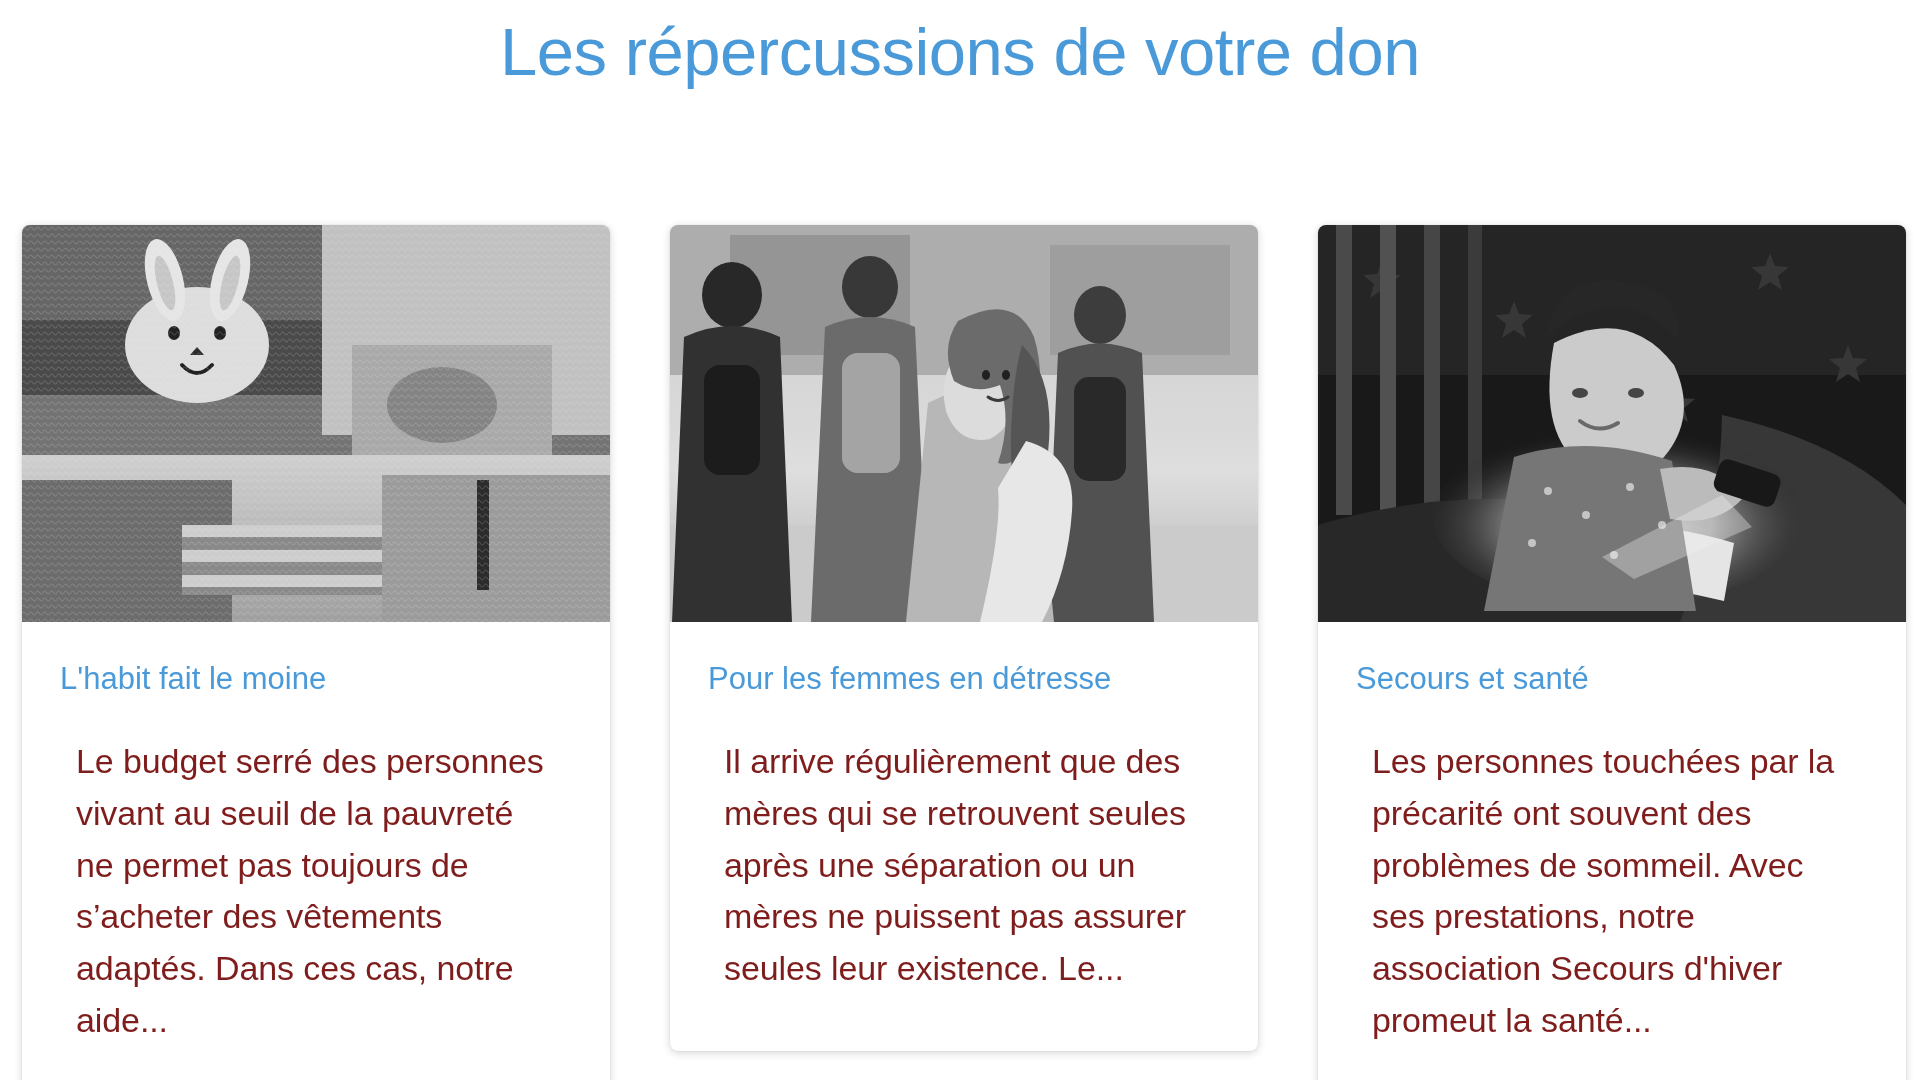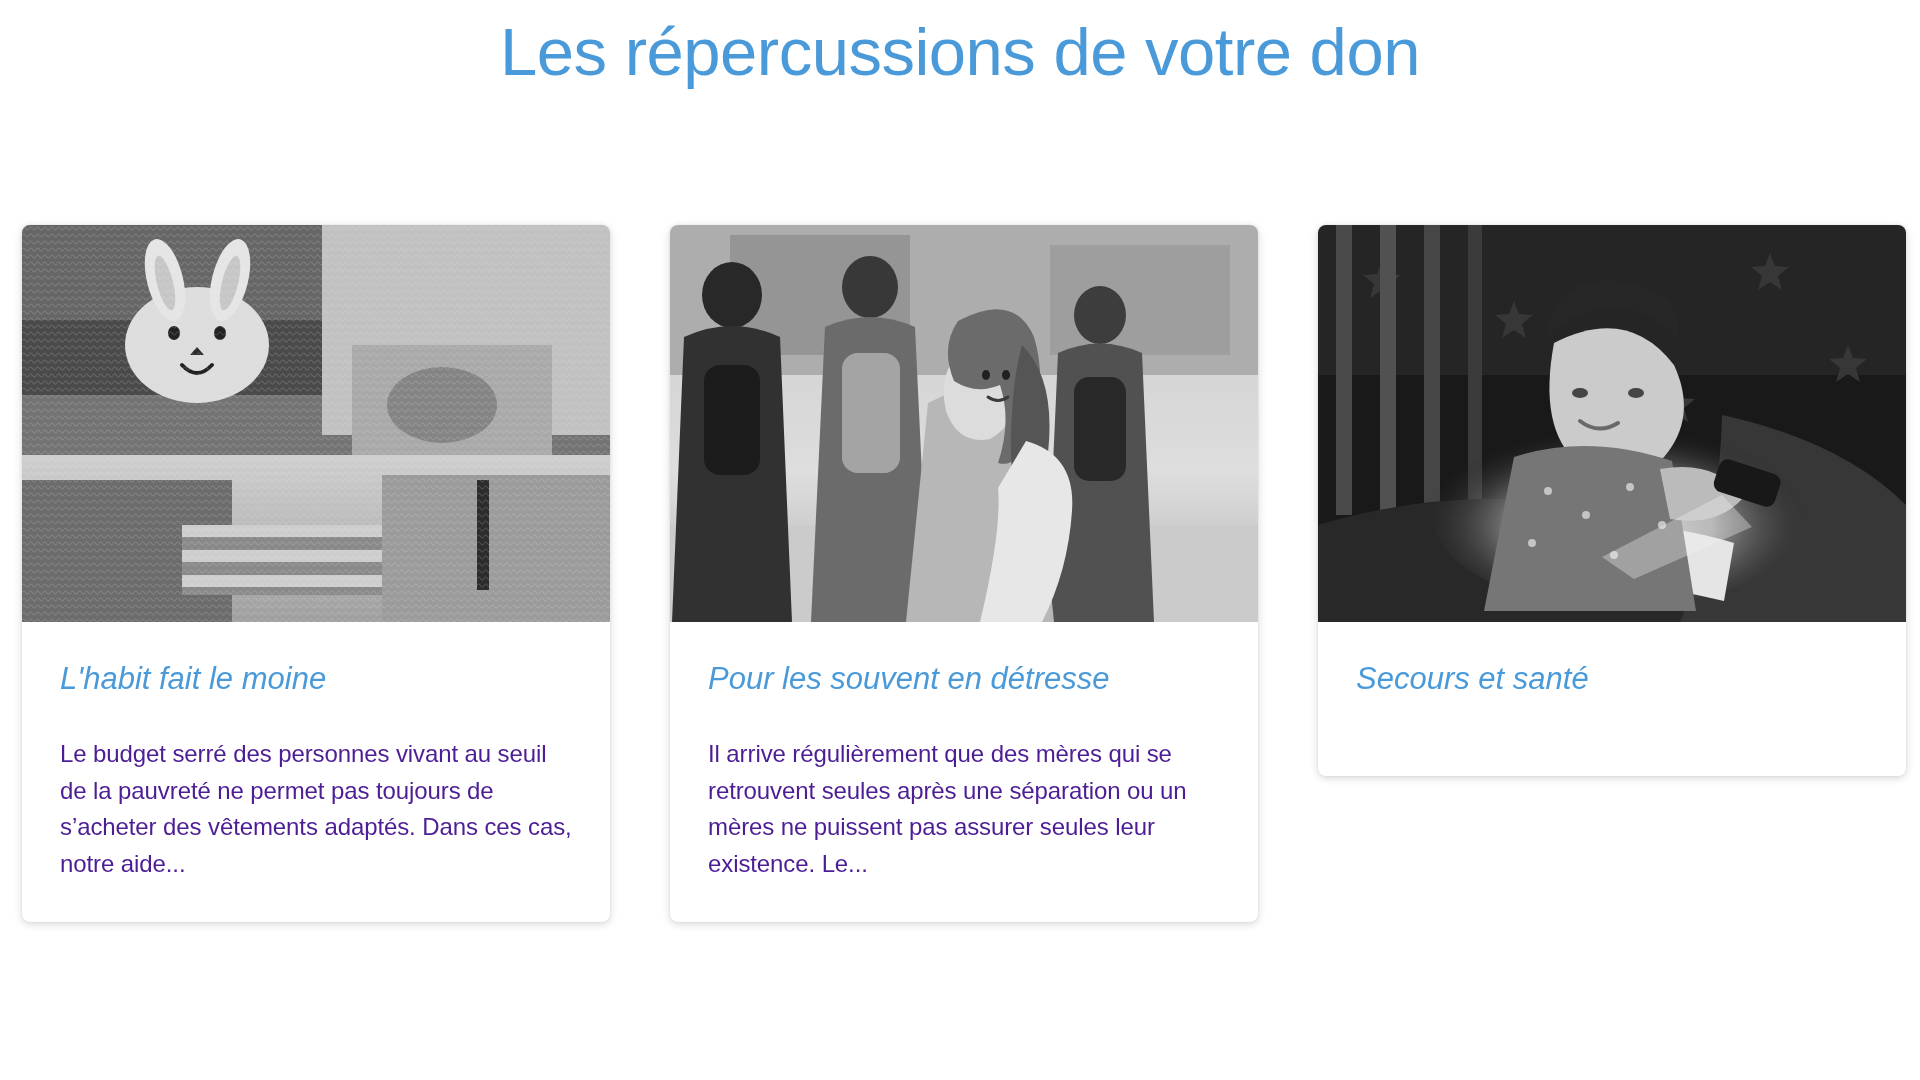--- a/index.html
+++ b/index.html
@@ -75,29 +75,28 @@
     padding: 38px 38px 40px 38px;
   }
 
   .card-title {
     color: #4a9ad9;
     font-size: 31px;
     line-height: 1.24;
     font-weight: 400;
     margin: 0 0 38px 0;
     letter-spacing: 0px;
-    font-style: italic;
   }
 
   .card-text {
-    color: #4c1d95;
-    font-size: 24px;
+    color: #7f1d1d;
+    font-size: 34px;
     line-height: 1.52;
     font-weight: 400;
-    margin: 0;
+    margin: 16px;
     letter-spacing: -0.1px;
   }
 </style>
 </head>
 <body>
 
 <div class="page">
 
   <h2 class="section-heading">Les répercussions de votre don</h2>
 
@@ -193,21 +192,21 @@
           <path d="M288 96 q56 -30 76 16 q14 46 -4 96 q-12 36 -32 30 q14 -42 2 -78 q-24 10 -46 -4 q-14 -34 4 -60z" fill="#6f6f6f"></path>
           <path d="M352 120 q34 34 26 108 q-6 54 -30 76 q-10 -70 -6 -114 q2 -42 10 -70z" fill="#585858"></path>
           <ellipse cx="316" cy="150" rx="4" ry="5" fill="#222"></ellipse>
           <ellipse cx="336" cy="150" rx="4" ry="5" fill="#222"></ellipse>
           <path d="M318 172 q10 7 20 0" stroke="#3d3d3d" stroke-width="3" fill="none" stroke-linecap="round"></path>
           <path d="M356 216 q50 14 46 70 q-4 60 -30 111 h-62 q22 -92 18 -134 z" fill="#efefef"></path>
           <rect width="588" height="397" fill="#000" opacity="0.03"></rect>
         </svg>
       </div>
       <div class="card-body">
-        <h3 class="card-title">Pour les souvent en détresse</h3>
+        <h3 class="card-title">Pour les femmes en détresse</h3>
         <p class="card-text">Il arrive régulièrement que des mères qui se retrouvent seules après une séparation ou un mères ne puissent pas assurer seules leur existence. Le...</p>
       </div>
     </article>
 
     <article class="card">
       <div class="card-media">
         <svg viewBox="0 0 588 397" preserveAspectRatio="xMidYMid slice" aria-hidden="true">
           <defs>
             <radialGradient id="glow" cx="0.5" cy="0.55" r="0.55">
               <stop offset="0" stop-color="#ffffff"></stop>
@@ -255,17 +254,18 @@
           </g>
 
           <path d="M342 244 q56 -10 84 28 q-26 30 -74 22z" fill="#c6c6c6"></path>
           <rect x="404" y="232" width="64" height="34" rx="9" fill="#1a1a1a" transform="rotate(18 404 232)"></rect>
           <path d="M404 270 l-120 62 32 22 118 -52z" fill="#ffffff" opacity="0.35"></path>
           <rect width="588" height="397" fill="#000" opacity="0.05"></rect>
         </svg>
       </div>
       <div class="card-body">
         <h3 class="card-title">Secours et santé</h3>
+        <p class="card-text">Les personnes touchées par la précarité ont souvent des problèmes de sommeil. Avec ses prestations, notre association Secours d'hiver promeut la santé...</p>
       </div>
     </article>
 
   </div>
 </div>
 
 </body></html>

